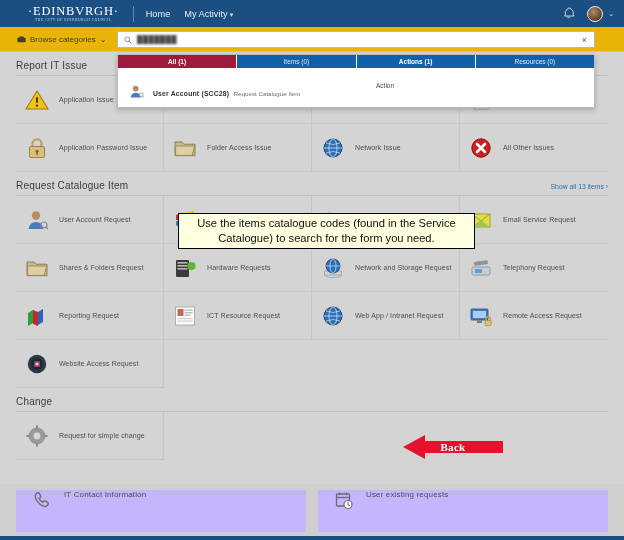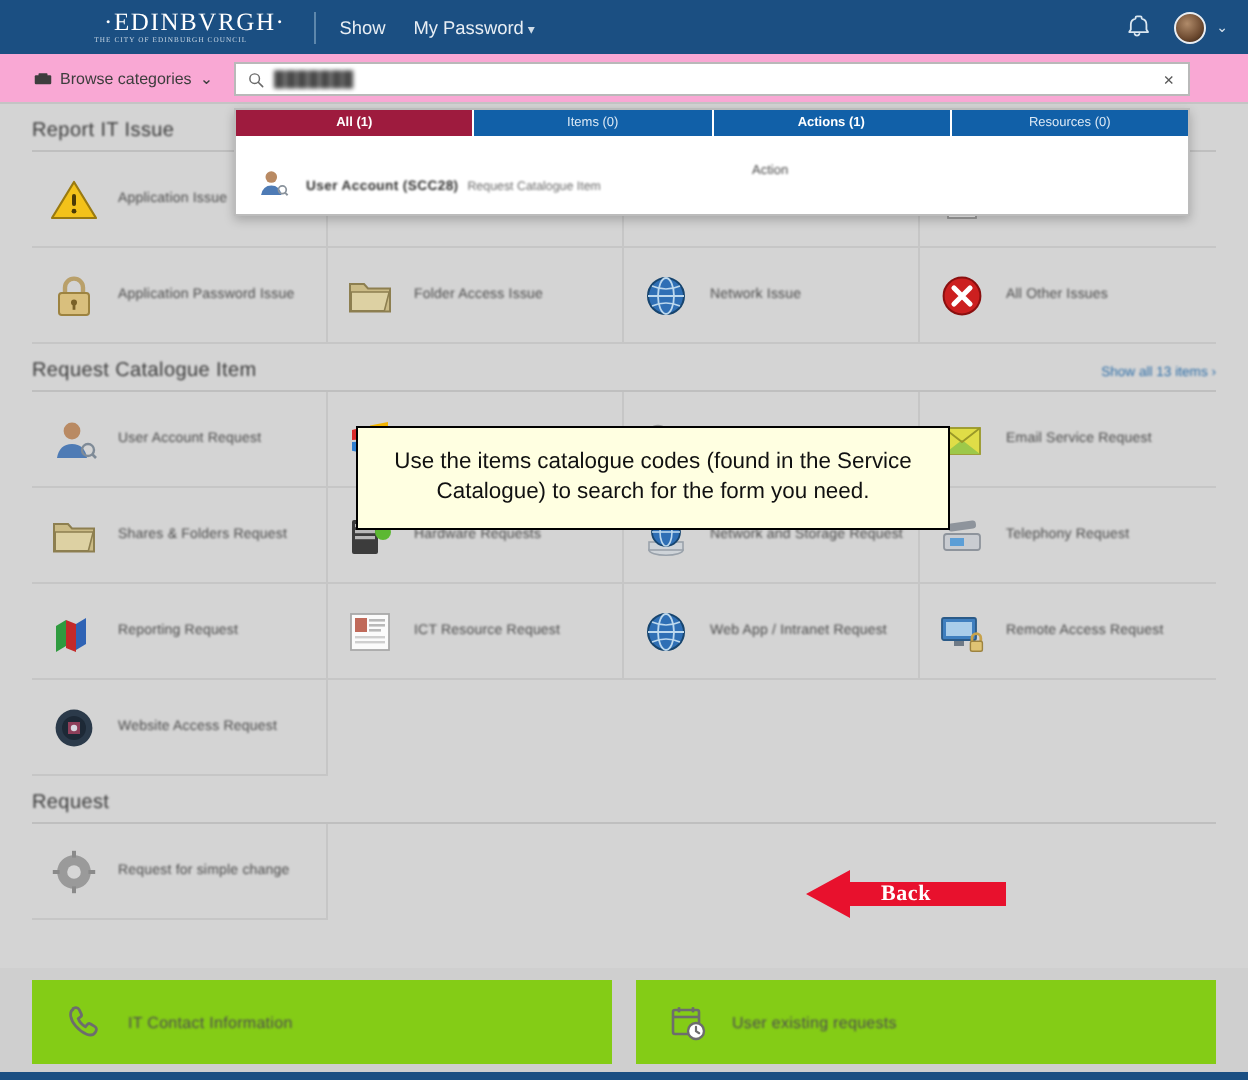--- a/index.html
+++ b/index.html
@@ -25,21 +25,21 @@
     display: flex; align-items: center;
   }
   .brand {
     margin-left: 28px;
     display: flex; flex-direction: column; align-items: center;
     filter: blur(0.25px);
   }
   .brand-main {
     color: #ffffff; font-size: 12.5px; letter-spacing: 0.8px;
     font-family: "Liberation Serif", serif; font-weight: 400;
-    line-height: 13px; white-space: nowrap; margin-left: 24px;
+    line-height: 13px; white-space: nowrap;
   }
   .brand-sub {
     color: #c9d8e6; font-size: 3.6px; letter-spacing: 0.55px;
     line-height: 5px; white-space: nowrap;
     font-family: "Liberation Serif", serif;
   }
   .nav-divider {
     width: 1px; height: 16px; background: #5d87ac; margin: 0 12px 0 14px;
   }
   .nav-link {
@@ -57,21 +57,21 @@
     width: 16px; height: 16px; border-radius: 50%;
     background: radial-gradient(circle at 40% 35%, #b08b6a 0%, #6d4a30 60%, #2c1d12 100%);
     border: 1.2px solid #e9eef3; cursor: pointer;
   }
   .avatar-caret { color: #d6e2ec; font-size: 7px; margin-left: -7px; }
 
   
   .searchrow {
     position: absolute; left: 0; top: 27px;
     width: 624px; height: 25px;
-    background: #f9a8d4;
+    background: #eab308;
     display: flex; align-items: center;
     border-bottom: 1px solid #c4c4c4;
   }
   .browse-cat {
     margin-left: 17px; display: flex; align-items: center; gap: 4px;
     color: #3d3d3d; font-size: 8px; cursor: pointer; white-space: nowrap;
     filter: blur(0.3px);
   }
   .cat-icon { width: 9px; height: 7px; position: relative; }
   .searchbox {
@@ -166,21 +166,21 @@
     font-size: 7px; color: #4c4c4c; line-height: 9px;
     filter: blur(0.6px); letter-spacing: 0.1px;
   }
 
   
   .ic { width: 100%; height: 100%; display: block; }
 
   
   .tooltip {
     position: absolute; left: 178px; top: 213px;
-    width: 297px; height: 52px;
+    width: 297px; height: 36px;
     background: #ffffe1; border: 1.2px solid #000000;
     z-index: 50;
     display: flex; align-items: center; justify-content: center;
     text-align: center; padding: 0 5px;
   }
   .tooltip-text {
     font-size: 11.2px; color: #111111; line-height: 15px;
     font-family: "Liberation Sans", sans-serif;
   }
 
@@ -201,22 +201,22 @@
   
   .footer {
     position: absolute; left: 0; top: 484px;
     width: 624px; height: 56px;
     background: #cfcfcf;
     padding: 6px 16px 0 16px;
     display: flex; gap: 12px;
   }
   .footer-card {
     width: 290px; height: 42px;
-    background: #84cc16;
-    display: flex; align-items: center; gap: 12px;
+    background: #c4b5fd;
+    display: flex; gap: 12px;
     padding-left: 16px; cursor: pointer;
   }
   .footer-icon { width: 20px; height: 20px; flex: 0 0 20px; }
   .footer-label {
     font-size: 8px; color: #4f4f4f; filter: blur(0.6px);
     letter-spacing: 0.15px; white-space: nowrap;
   }
   .footer-strip {
     position: absolute; left: 0; bottom: 0; width: 624px; height: 4px;
     background: #1b4f82;
@@ -231,24 +231,24 @@
 
 <div class="app">
 
   <div class="topnav">
     <div class="brand">
       <div class="brand-main">·EDINBVRGH·</div>
       <div class="brand-sub">THE CITY OF EDINBURGH COUNCIL</div>
     </div>
     <div class="nav-divider"></div>
     <div class="nav-link">
-      <span>Show</span>
+      <span>Home</span>
     </div>
     <div class="nav-link">
-      <span>My Password</span><span class="nav-caret">▾</span>
+      <span>My Activity</span><span class="nav-caret">▾</span>
     </div>
     <div class="nav-right">
       <div class="bell">
         <svg class="ic" viewBox="0 0 16 16" aria-hidden="true">
           <path d="M8 1.4c-.5 0-.9.4-.9.9v.5C5.4 3.2 4.2 4.7 4.2 6.5v3l-1 1.6h11.6l-1-1.6v-3c0-1.8-1.2-3.3-2.9-3.7v-.5c0-.5-.4-.9-.9-.9z" fill="none" stroke="#dbe7f0" stroke-width="1.1" stroke-linejoin="round"></path>
           <path d="M6.5 12.2a1.6 1.6 0 0 0 3 0" fill="none" stroke="#dbe7f0" stroke-width="1.1" stroke-linecap="round"></path>
         </svg>
       </div>
       <div class="avatar"></div>
       <span class="avatar-caret">⌄</span>
@@ -539,21 +539,21 @@
             <circle cx="13" cy="13" r="6" fill="#1d2936"></circle>
             <rect x="10" y="10" width="6" height="6" fill="#8e3f5a"></rect>
             <circle cx="13" cy="13" r="1.6" fill="#d8d8e0"></circle>
           </svg>
         </span>
         <span class="card-label">Website Access Request</span>
       </div>
     </div>
 
     <div class="section-head">
-      <div class="section-title">Request</div>
+      <div class="section-title">Change</div>
       <div class="show-all"></div>
     </div>
     <div class="sep"></div>
     <div class="grid">
       <div class="card">
         <span class="card-icon">
           <svg class="ic" viewBox="0 0 26 26" aria-hidden="true">
             <circle cx="13" cy="13" r="8.4" fill="#9a9a9a"></circle>
             <circle cx="13" cy="13" r="3.4" fill="#d6d6d6"></circle>
             <g fill="#8a8a8a">

